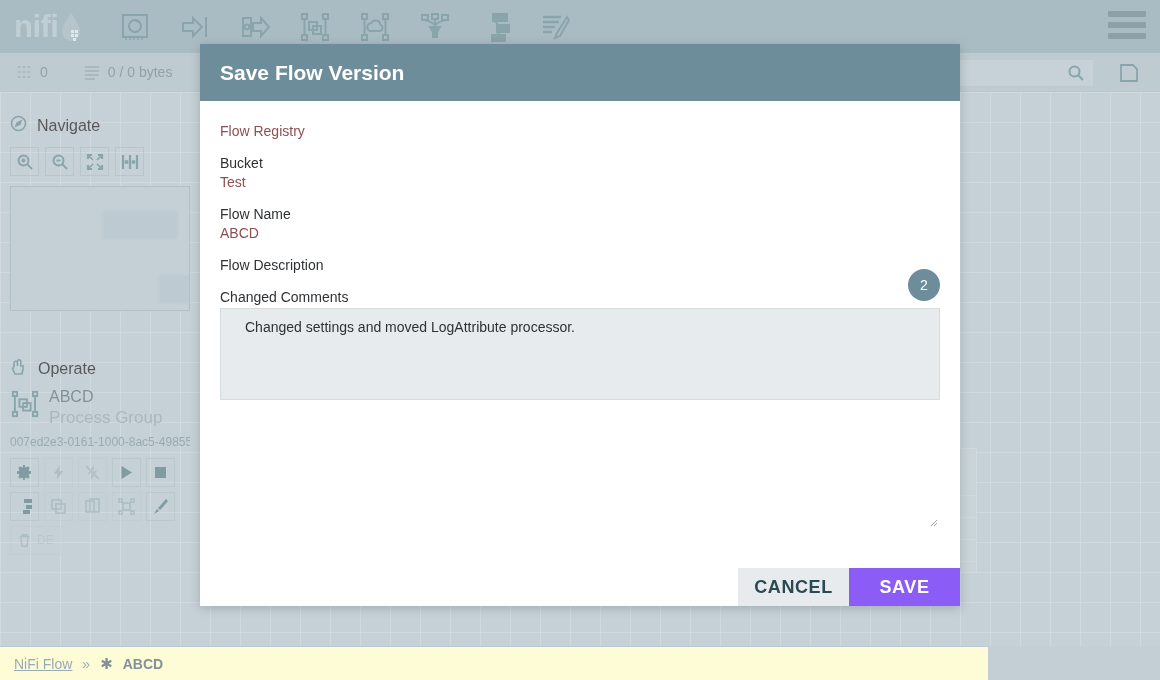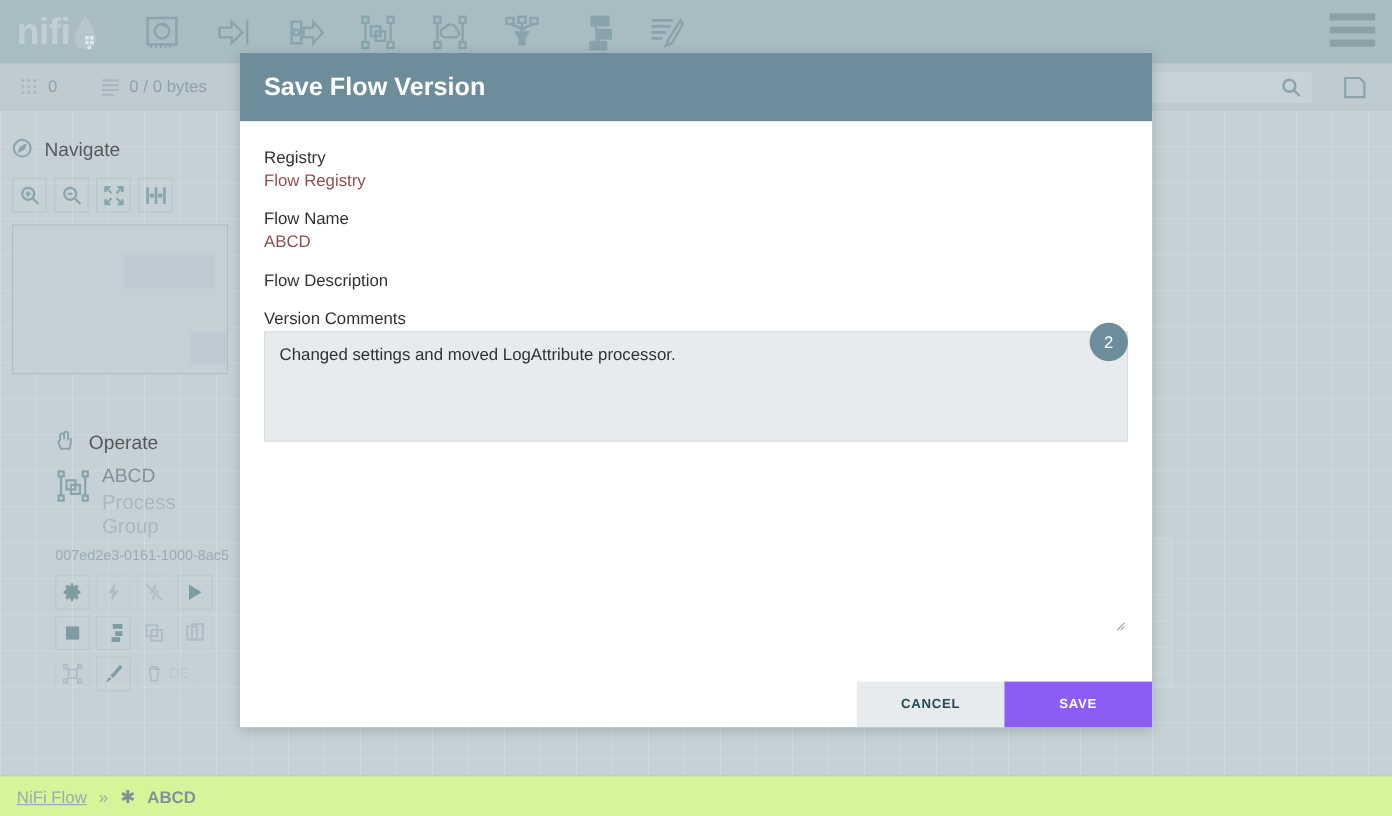--- a/index.html
+++ b/index.html
@@ -116,21 +116,21 @@
   }
   .minimap {
     margin: 4px 10px; height: 125px;
     background: #a7b8c1;
     border: 1px solid rgba(90,120,130,0.4);
     position: relative; overflow: hidden;
   }
   .mm-shape { position: absolute; background: #9cafba; filter: blur(1px); }
 
   
-  .op-panel { position: absolute; left: 0; top: 355px; width: 200px; padding-left: 36px; }
+  .op-panel { position: absolute; left: 0; top: 355px; width: 200px; }
   .op-body { padding: 6px 10px 0 10px; }
   .op-row { display: flex; align-items: flex-start; gap: 9px; }
   .op-name { font-size: 16px; color: #3f5963; line-height: 1.05; }
   .op-type { font-size: 17px; color: #7e949d; margin-top: 2px; }
   .op-uuid { font-size: 12px; color: #64808b; margin-top: 7px; white-space: nowrap; overflow: hidden; }
   .op-btns { display: flex; gap: 5px; margin-top: 9px; flex-wrap: wrap; }
   .op-btn {
     width: 29px; height: 29px;
     border: 1px solid rgba(90,120,130,0.22);
     display: flex; align-items: center; justify-content: center;
@@ -144,22 +144,22 @@
     position: absolute; right: 183px; top: 448px;
     width: 160px; height: 125px;
     background: #aebec6;
     border: 1px solid #b8c5cb;
   }
   .right-box .rb-row { height: 22px; border-top: 1px solid #b9c6cc; }
 
   
   .breadcrumb {
     position: absolute; left: 0; bottom: 0;
-    width: 1160px; height: 34px;
-    background: #bef264;
+    width: 988px; height: 34px;
+    background: #fef9c3;
     border-top: 1px solid #98acb6;
     display: flex; align-items: center; gap: 10px;
     padding-left: 14px;
     font-size: 14px;
   }
   .bc-link { color: #64808b; text-decoration: underline; cursor: pointer; }
   .bc-sep { color: #64808b; }
   .bc-current { color: #3f5963; font-weight: bold; }
   .bc-star { color: #3f5963; font-size: 15px; }
 
@@ -190,37 +190,37 @@
     position: absolute; right: 20px; top: 168px;
     width: 32px; height: 32px; border-radius: 50%;
     background: #6e8d9b; color: #ffffff;
     display: flex; align-items: center; justify-content: center;
     font-size: 14px;
   }
   .comments-box {
     width: 100%; height: 92px;
     background: #e7ebee;
     border: 1px solid #d6dde1;
-    padding: 10px 12px;
+    padding: 10px 24px;
     font-size: 14px; color: #2f3235;
     font-family: "Liberation Sans", sans-serif;
     resize: none; outline: none;
     overflow: hidden;
   }
   .resize-grip {
     position: absolute; right: 22px; top: 412px;
     width: 10px; height: 10px; pointer-events: none;
   }
   .dlg-foot {
     height: 38px; display: flex; justify-content: flex-end;
   }
   .btn {
-    width: 123px; height: 38px;
+    width: 111px; height: 38px;
     display: flex; align-items: center; justify-content: center;
-    font-size: 11px; font-weight: bold; letter-spacing: 0.6px;
+    font-size: 18px; font-weight: bold; letter-spacing: 0.6px;
     cursor: pointer; border: 0;
     font-family: "Liberation Sans", sans-serif;
   }
   .btn-cancel { background: #e7ebee; color: #2a4a52; }
   .btn-save { background: #8b5cf6; color: #ffffff; }
 </style>
 </head>
 <body>
 
 <div id="app">
@@ -524,38 +524,41 @@
 
   <div class="overlay"></div>
 
   <div class="dialog">
     <div class="dlg-head">
       <span class="dlg-title">Save Flow Version</span>
     </div>
     <div class="dlg-body">
 
       <div class="field">
-        <div class="field-label">Registry</div>
         <div class="field-value">Flow Registry</div>
       </div>
 
+      <div class="field">
+        <div class="field-label">Bucket</div>
+        <div class="field-value">Test</div>
+      </div>
 
       <div class="field">
         <div class="field-label">Flow Name</div>
         <div class="field-value">ABCD</div>
       </div>
 
       <div class="field">
         <div class="field-label">Flow Description</div>
       </div>
 
       <div class="version-badge">2</div>
 
       <div class="field">
-        <div class="field-label">Version Comments</div>
+        <div class="field-label">Changed Comments</div>
         <textarea class="comments-box" placeholder="" style="">Changed settings and moved LogAttribute processor.</textarea>
       </div>
 
       <span class="resize-grip">
         <svg width="10" height="10" viewBox="0 0 10 10" stroke="#9aa4a9" stroke-width="1">
           <path d="M9 3 L3 9 M9 6 L6 9"></path>
         </svg>
       </span>
     </div>
 

